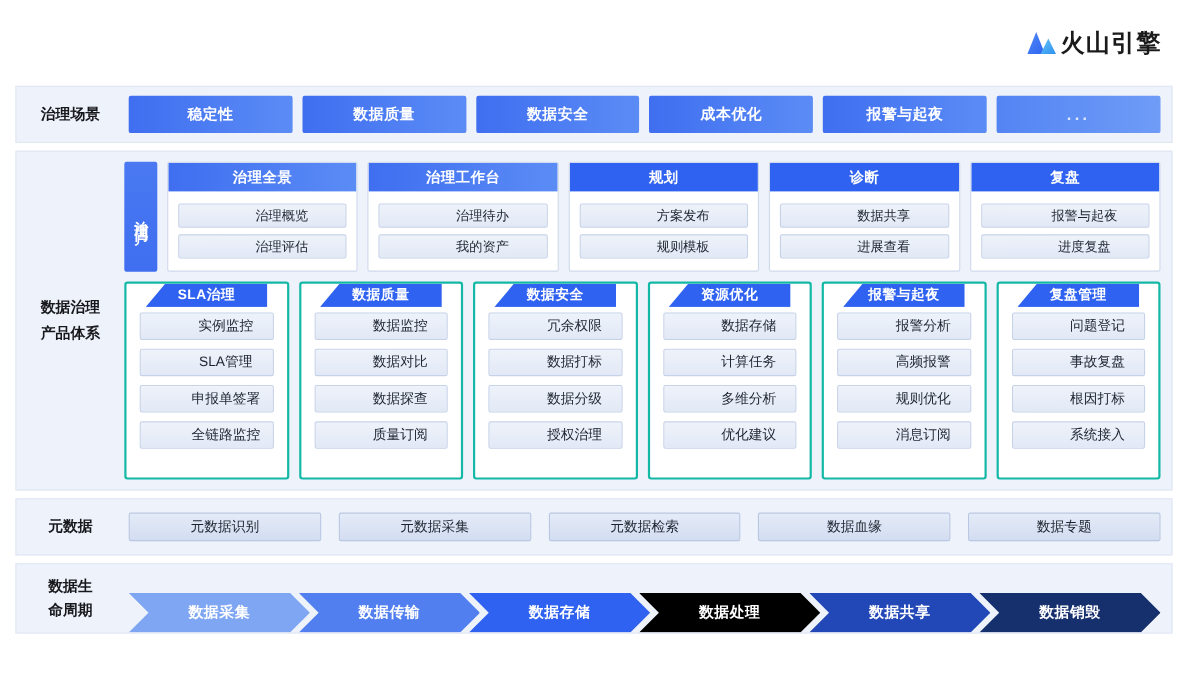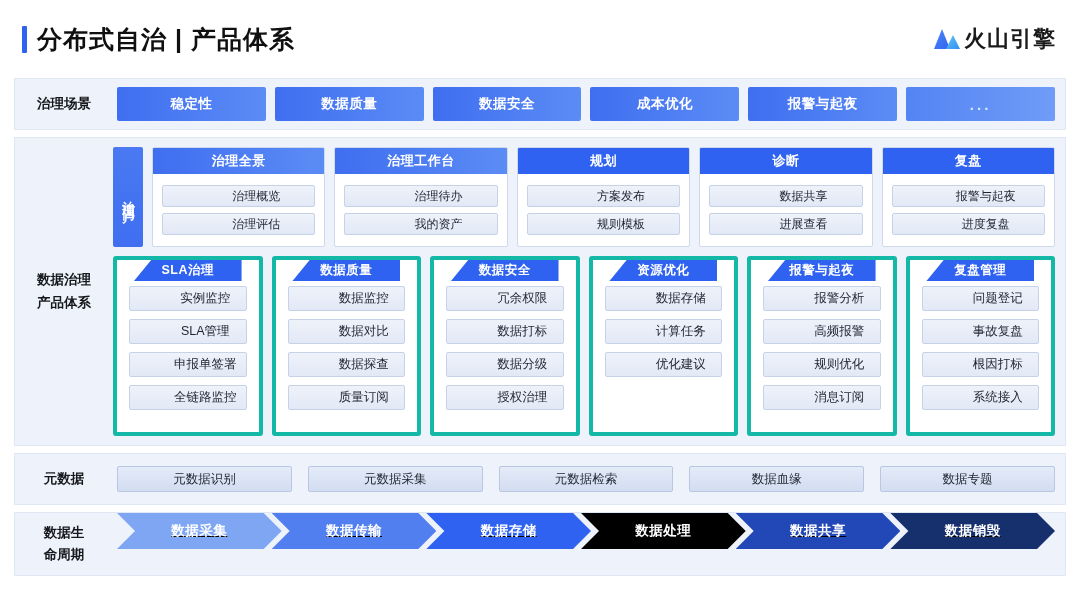--- a/index.html
+++ b/index.html
@@ -118,21 +118,21 @@
   }
 
   .gov-top .p-wide { flex: 1 1 0; }
   .gov-top .p-narr { flex: 1 1 0; }
 
   
   .gov-bottom { display: flex; gap: 9px; height: 180px; }
   .card {
     flex: 1 1 0;
     background: #ffffff;
-    border: 4px solid #14b8a6;
+    border: 2px solid #14b8a6;
     border-radius: 3px;
     position: relative;
     padding: 26px 12px 10px;
     display: flex; flex-direction: column; gap: 8px;
   }
   .ribbon {
     position: absolute; top: 0; left: 12%; right: 12%;
     height: 21px;
     background: #2f62f0;
     color: #fff; font-size: 12.5px; font-weight: bold;
@@ -153,45 +153,40 @@
     display: flex; align-items: center; justify-content: center;
     background: linear-gradient(180deg,#e4ebf8 0%, #d3ddf1 100%);
     border: 1px solid #b9c7e2;
     border-radius: 2px;
     font-size: 12.5px; color: #1d2430;
   }
 
   
   .life-band { height: 64px; }
   .life-list {
-    flex: 1; display: flex; align-items: flex-start;
+    flex: 1; display: flex; align-items: flex-end;
     padding: 0 10px 0 4px;
-    text-decoration: underline;
   }
   .arrow {
     flex: 1 1 0; height: 36px;
     margin-right: -10px;
     display: flex; align-items: center; justify-content: center;
     color: #ffffff; font-size: 13.5px; font-weight: bold;
     clip-path: polygon(0 0, calc(100% - 18px) 0, 100% 50%, calc(100% - 18px) 100%, 0 100%, 18px 50%);
     letter-spacing: .5px;
   }
   .arrow:first-child {
     clip-path: polygon(0 0, calc(100% - 18px) 0, 100% 50%, calc(100% - 18px) 100%, 0 100%, 18px 50%);
   }
   .arrow:last-child { margin-right: 0; }
 </style>
 </head>
 <body>
 
 <div class="page-header">
-  <div class="title-wrap">
-    <div class="title-bar"></div>
-    <div class="page-title">分布式自治 | 产品体系</div>
-  </div>
   <div class="brand">
     <svg class="brand-logo" viewBox="0 0 30 24">
       <defs>
         <linearGradient id="g1" x1="0" y1="0" x2="1" y2="1">
           <stop offset="0%" stop-color="#4f8bf7"></stop>
             <stop offset="100%" stop-color="#2f62f0"></stop>
         </linearGradient>
         <linearGradient id="g2" x1="0" y1="0" x2="1" y2="1">
           <stop offset="0%" stop-color="#63c6f5"></stop>
             <stop offset="100%" stop-color="#2f8ef0"></stop>
@@ -294,20 +289,21 @@
           <div class="cell">冗余权限</div>
           <div class="cell">数据打标</div>
           <div class="cell">数据分级</div>
           <div class="cell">授权治理</div>
         </div>
 
         <div class="card">
           <div class="ribbon">资源优化</div>
           <div class="cell">数据存储</div>
           <div class="cell">计算任务</div>
+          <div class="cell">多维分析</div>
           <div class="cell">优化建议</div>
         </div>
 
         <div class="card">
           <div class="ribbon">报警与起夜</div>
           <div class="cell">报警分析</div>
           <div class="cell">高频报警</div>
           <div class="cell">规则优化</div>
           <div class="cell">消息订阅</div>
         </div>

